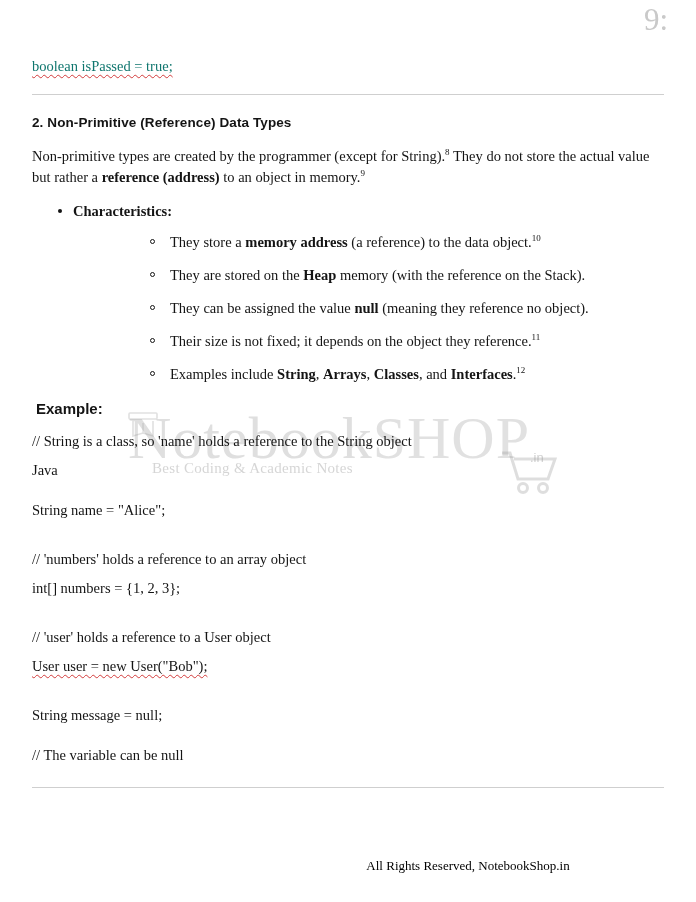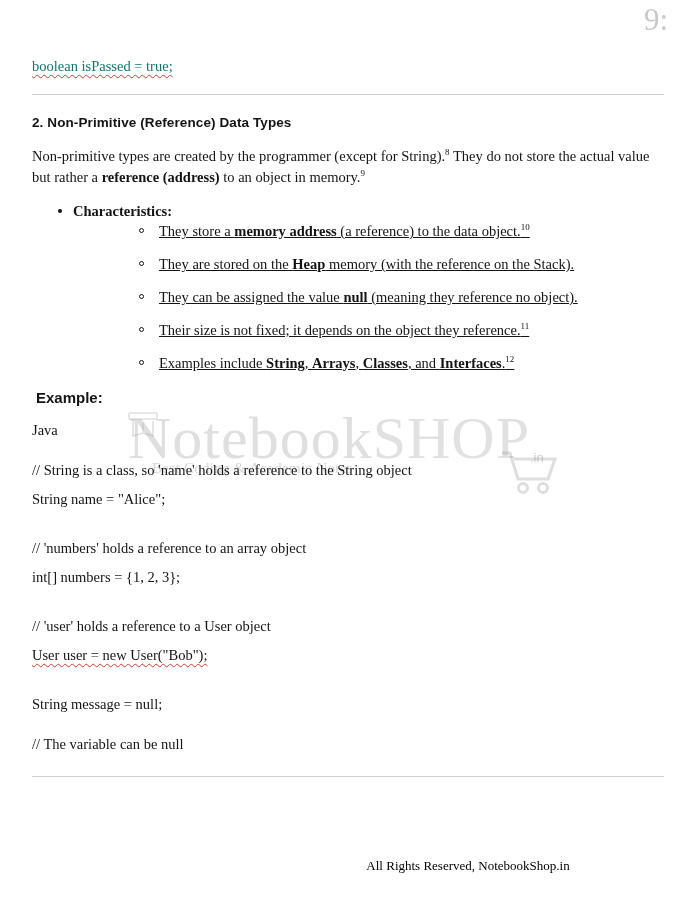--- a/index.html
+++ b/index.html
@@ -160,23 +160,22 @@
     position: absolute;
     left: 26px;
     top: 8px;
     width: 4px;
     height: 4px;
     background: #141414;
     border-radius: 50%;
   }
   ul.subs {
     list-style: none;
-    margin: 0;
+    margin: 11px;
     padding: 0;
-    text-decoration: underline;
   }
   ul.subs > li {
     position: relative;
     padding-left: 86px;
     font-family: "Liberation Serif", serif;
     font-size: 14.5px;
     line-height: 20px;
     margin-bottom: 13px;
     font-weight: normal;
     color: #141414;
@@ -285,23 +284,23 @@
           </li>
           <li>
             <span>Examples include </span><b>String</b><span>, </span><b>Arrays</b><span>, </span><b>Classes</b><span>, and </span><b>Interfaces</b><span>.</span><sup>12</sup>
           </li>
         </ul>
       </li>
     </ul>
 
     <p class="example-label">Example:</p>
 
+    <p class="code tight">// String is a class, so 'name' holds a reference to the String object</p>
+
     <p class="code">Java</p>
-
-    <p class="code tight">// String is a class, so 'name' holds a reference to the String object</p>
     <p class="code gap">String name = "Alice";</p>
 
     <p class="code tight">// 'numbers' holds a reference to an array object</p>
     <p class="code gap">int[] numbers = {1, 2, 3};</p>
 
     <p class="code tight">// 'user' holds a reference to a User object</p>
     <p class="code gap"><span class="spell-wavy">User user = new User("Bob");</span></p>
 
     <p class="code">String message = null;</p>
     <p class="code tight">// The variable can be null</p>

